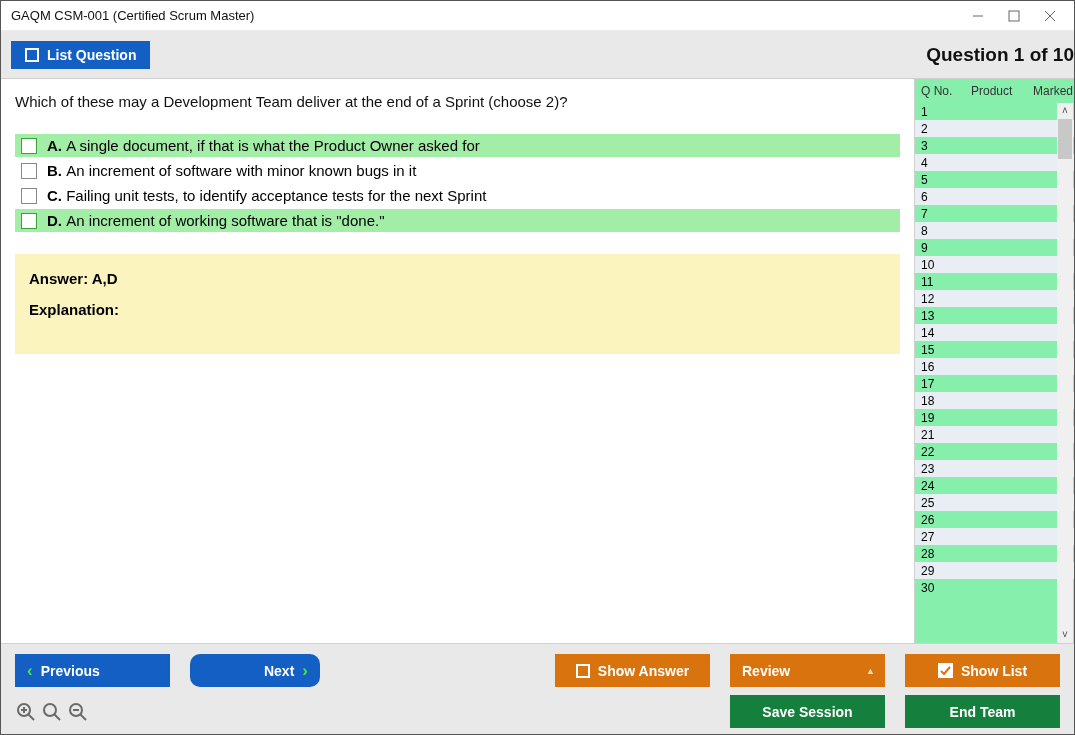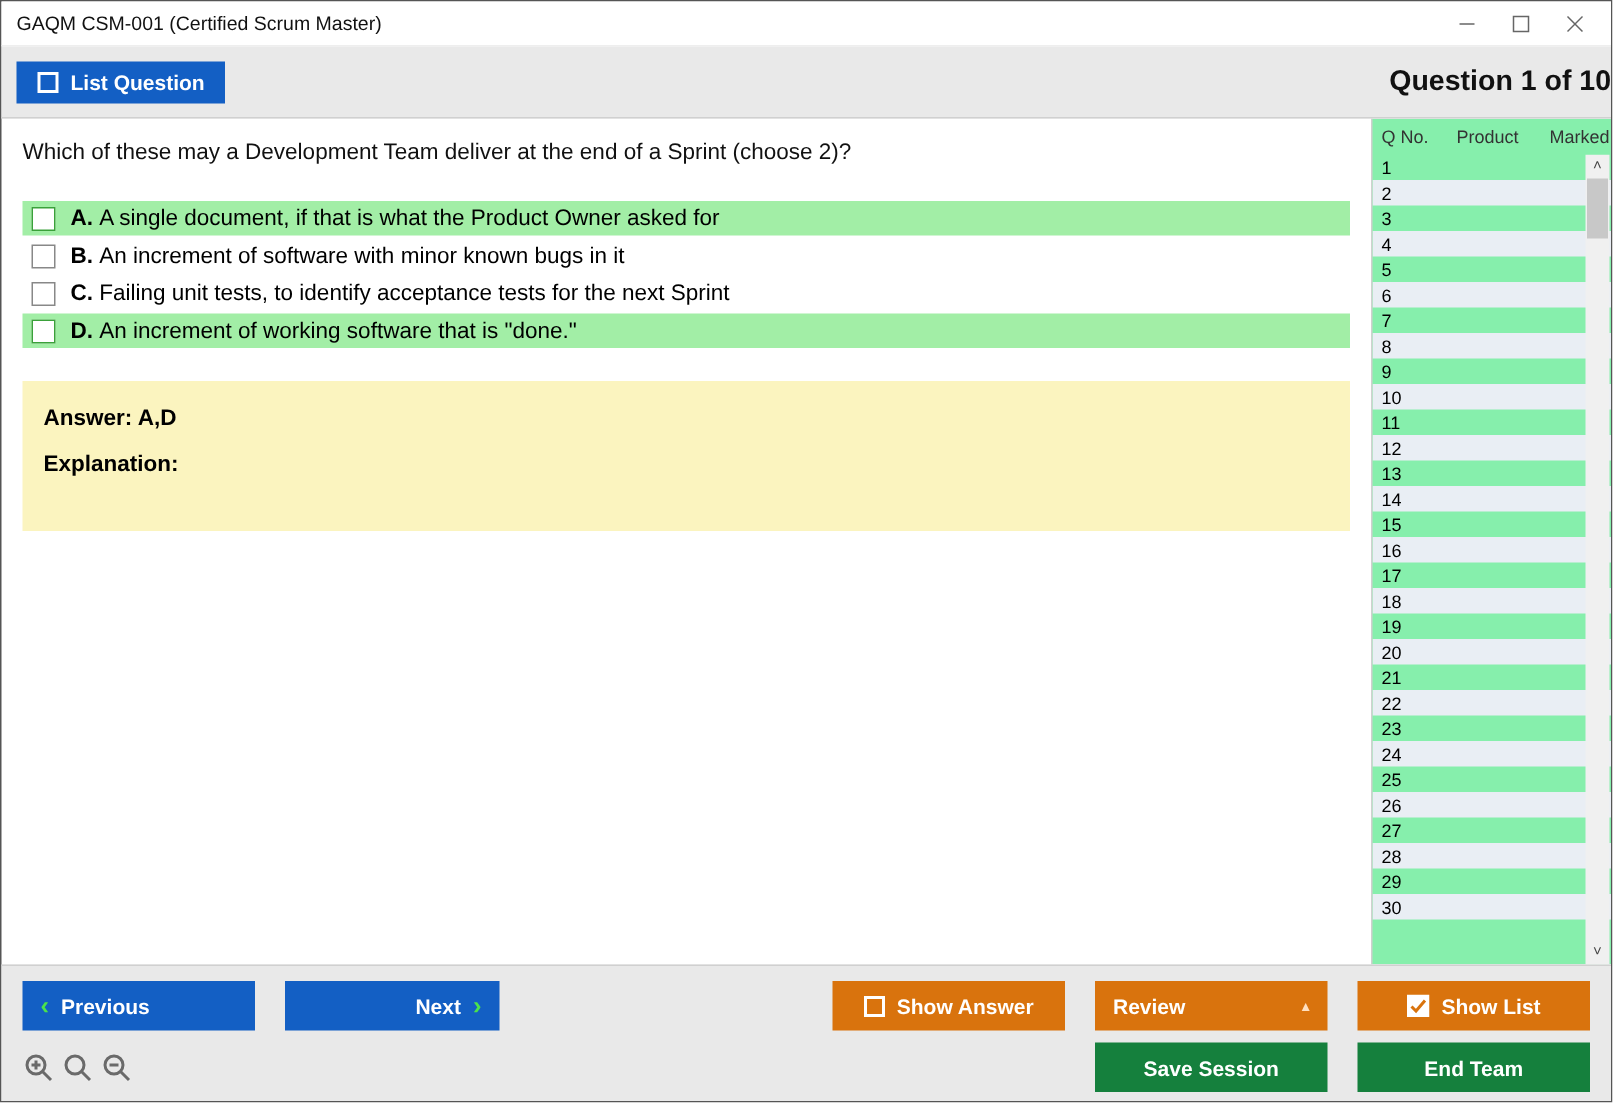--- a/index.html
+++ b/index.html
@@ -182,21 +182,21 @@
     display: inline-flex;
     align-items: center;
     justify-content: center;
     gap: 8px;
     position: relative;
   }
   .btn.blue { background: #135fc4; }
   .btn.orange { background: #d9730d; }
   .btn.dark { background: #15803d; }
   .btn.prev { width: 155px; justify-content: flex-start; padding-left: 12px; }
-  .btn.next { width: 143px; justify-content: flex-end; padding-right: 12px; }
+  .btn.next { width: 130px; justify-content: flex-end; padding-right: 12px; border-radius: 10px; }
   .btn.showans { width: 155px; }
   .btn.review { width: 155px; justify-content: flex-start; padding-left: 12px; }
   .btn.review .caret { position: absolute; right: 10px; font-size: 9px; color: #ffe0c0; }
   .btn.showlist { width: 155px; }
   .btn.save { width: 155px; }
   .btn.end { width: 155px; }
   .chev { color: #4be24b; font-weight: bold; font-size: 17px; }
   .magrow { color: #6a6a6a; font-size: 19px; display: flex; gap: 4px; align-items: center; }
   .mag { display: inline-flex; align-items: center; cursor: pointer; }
   .spacer-flex { flex: 1; }
@@ -359,25 +359,20 @@
             <div></div>
             <div></div>
           </div>
           <div class="side-row">
             <div>18</div>
             <div></div>
             <div></div>
           </div>
           <div class="side-row">
             <div>19</div>
-            <div></div>
-            <div></div>
-          </div>
-          <div class="side-row">
-            <div>20</div>
             <div></div>
             <div></div>
           </div>
           <div class="side-row">
             <div>21</div>
             <div></div>
             <div></div>
           </div>
           <div class="side-row">
             <div>22</div>

